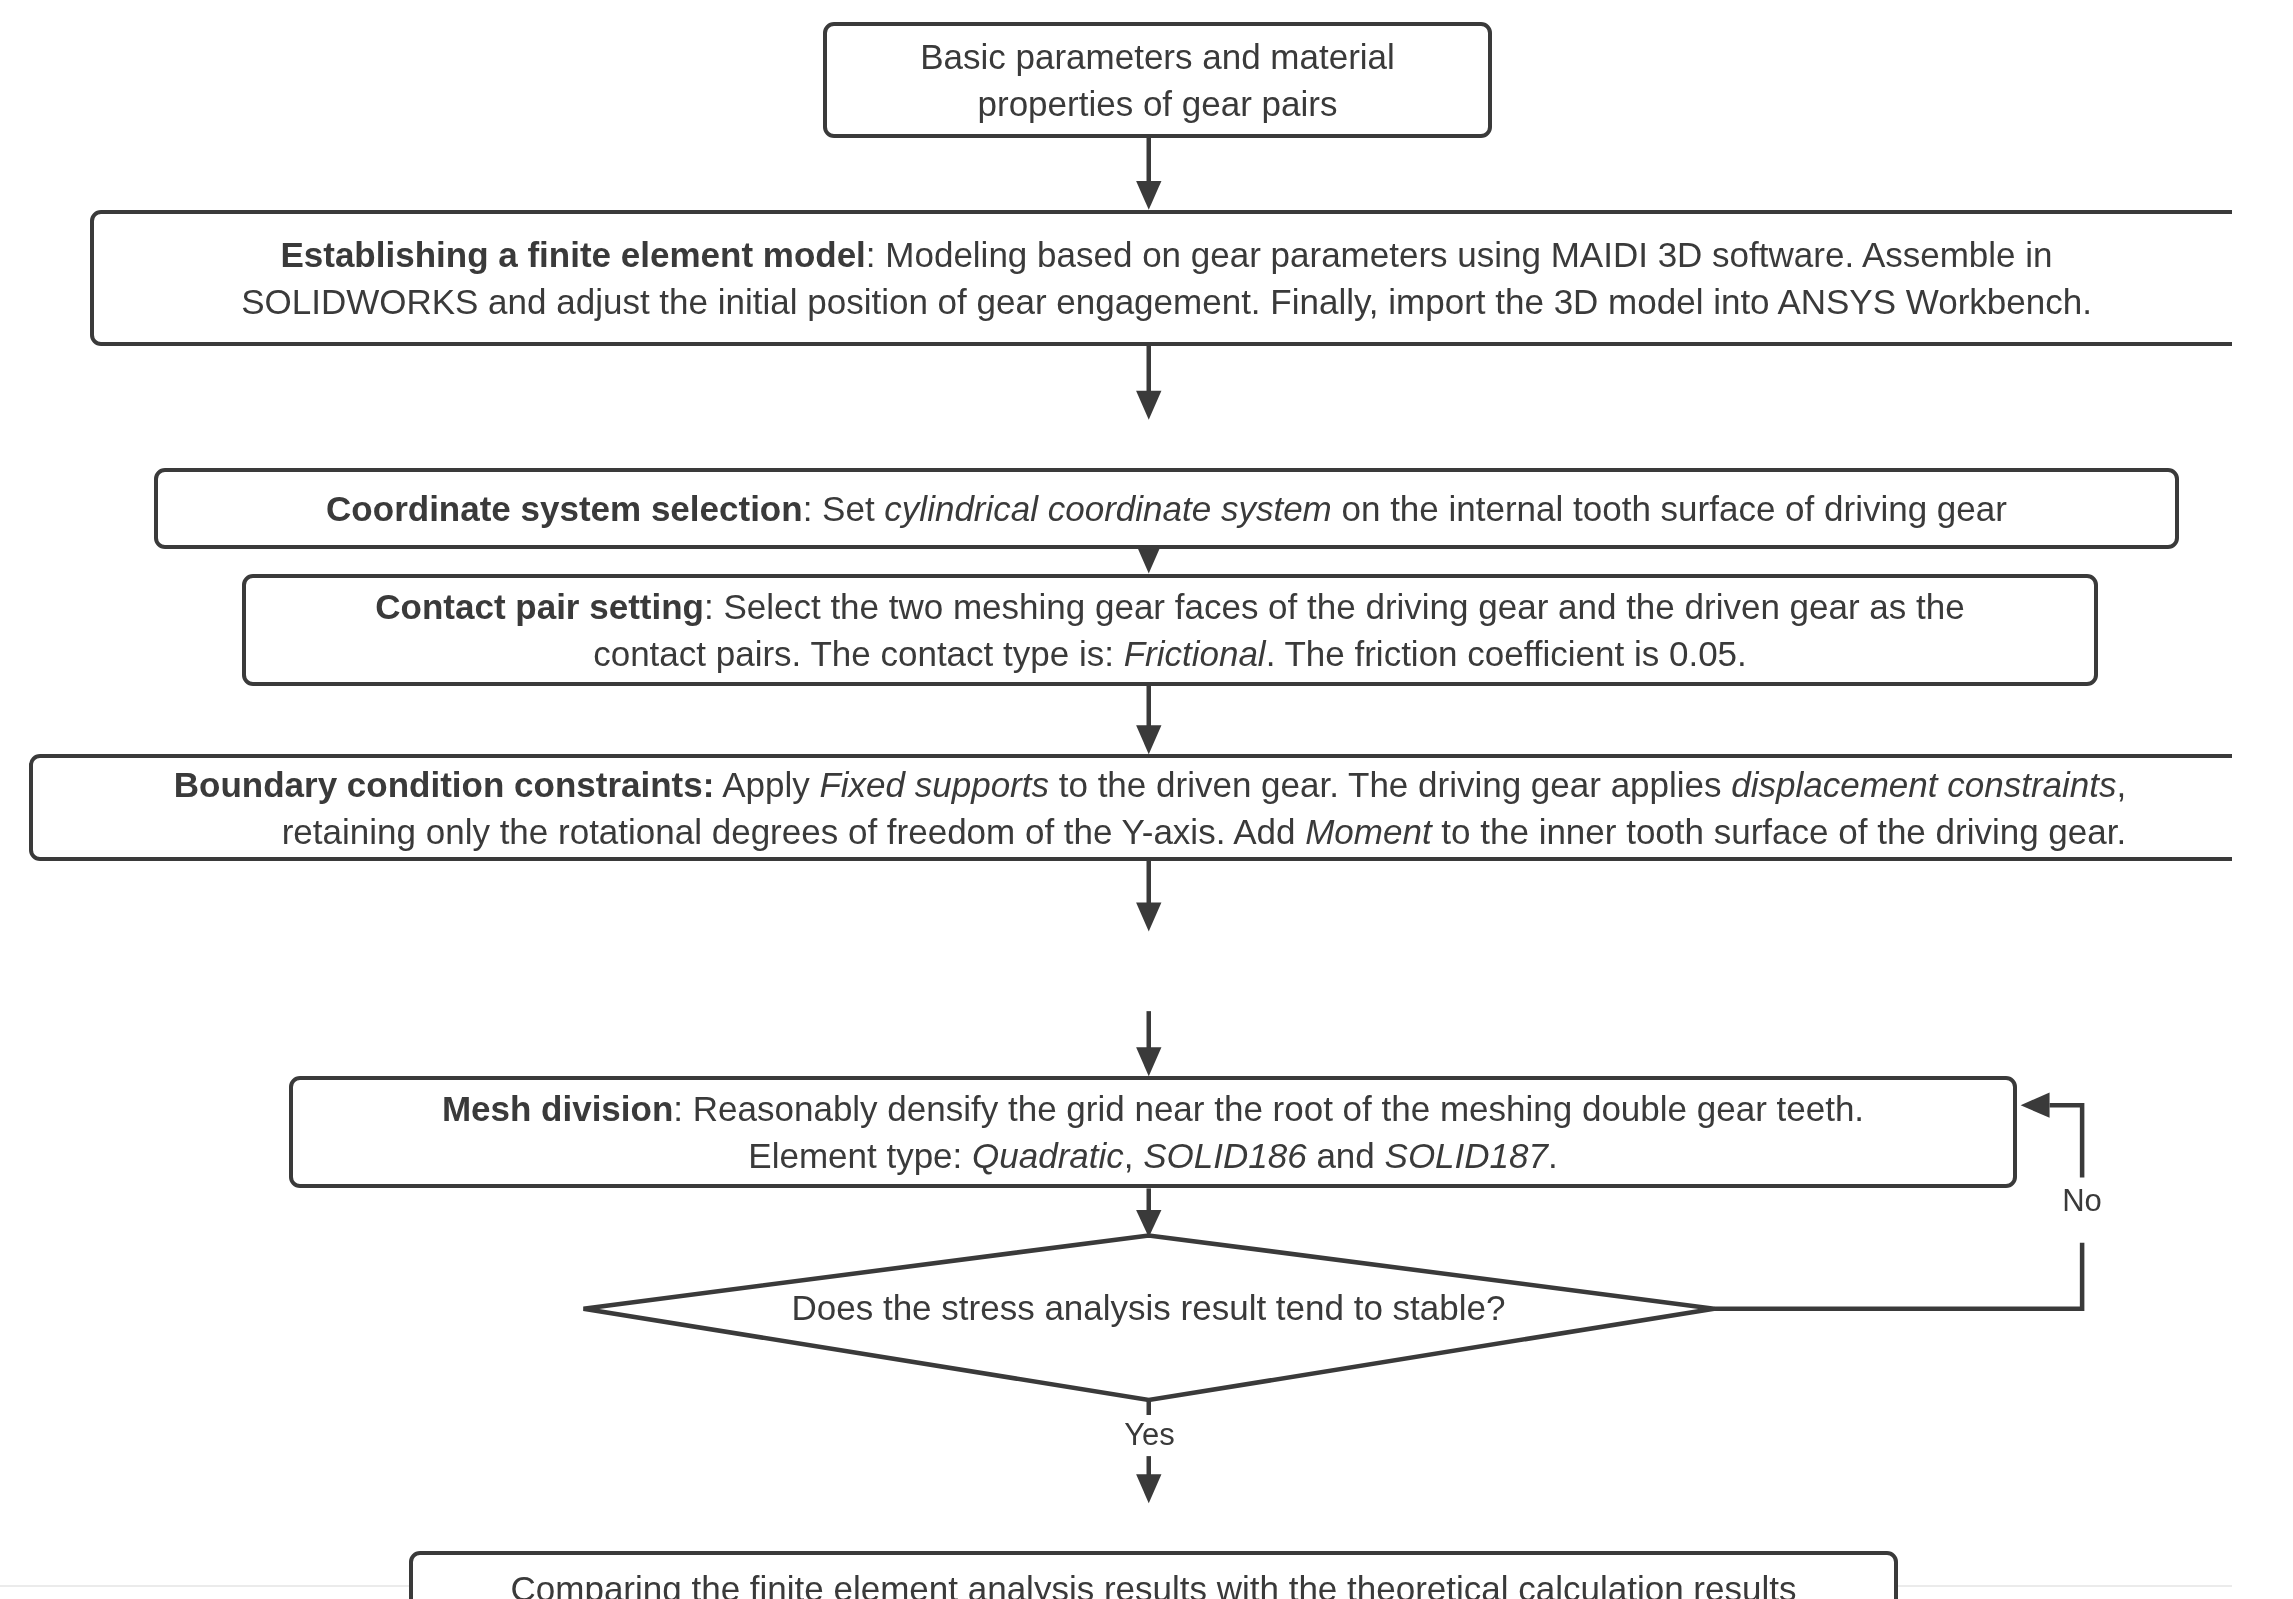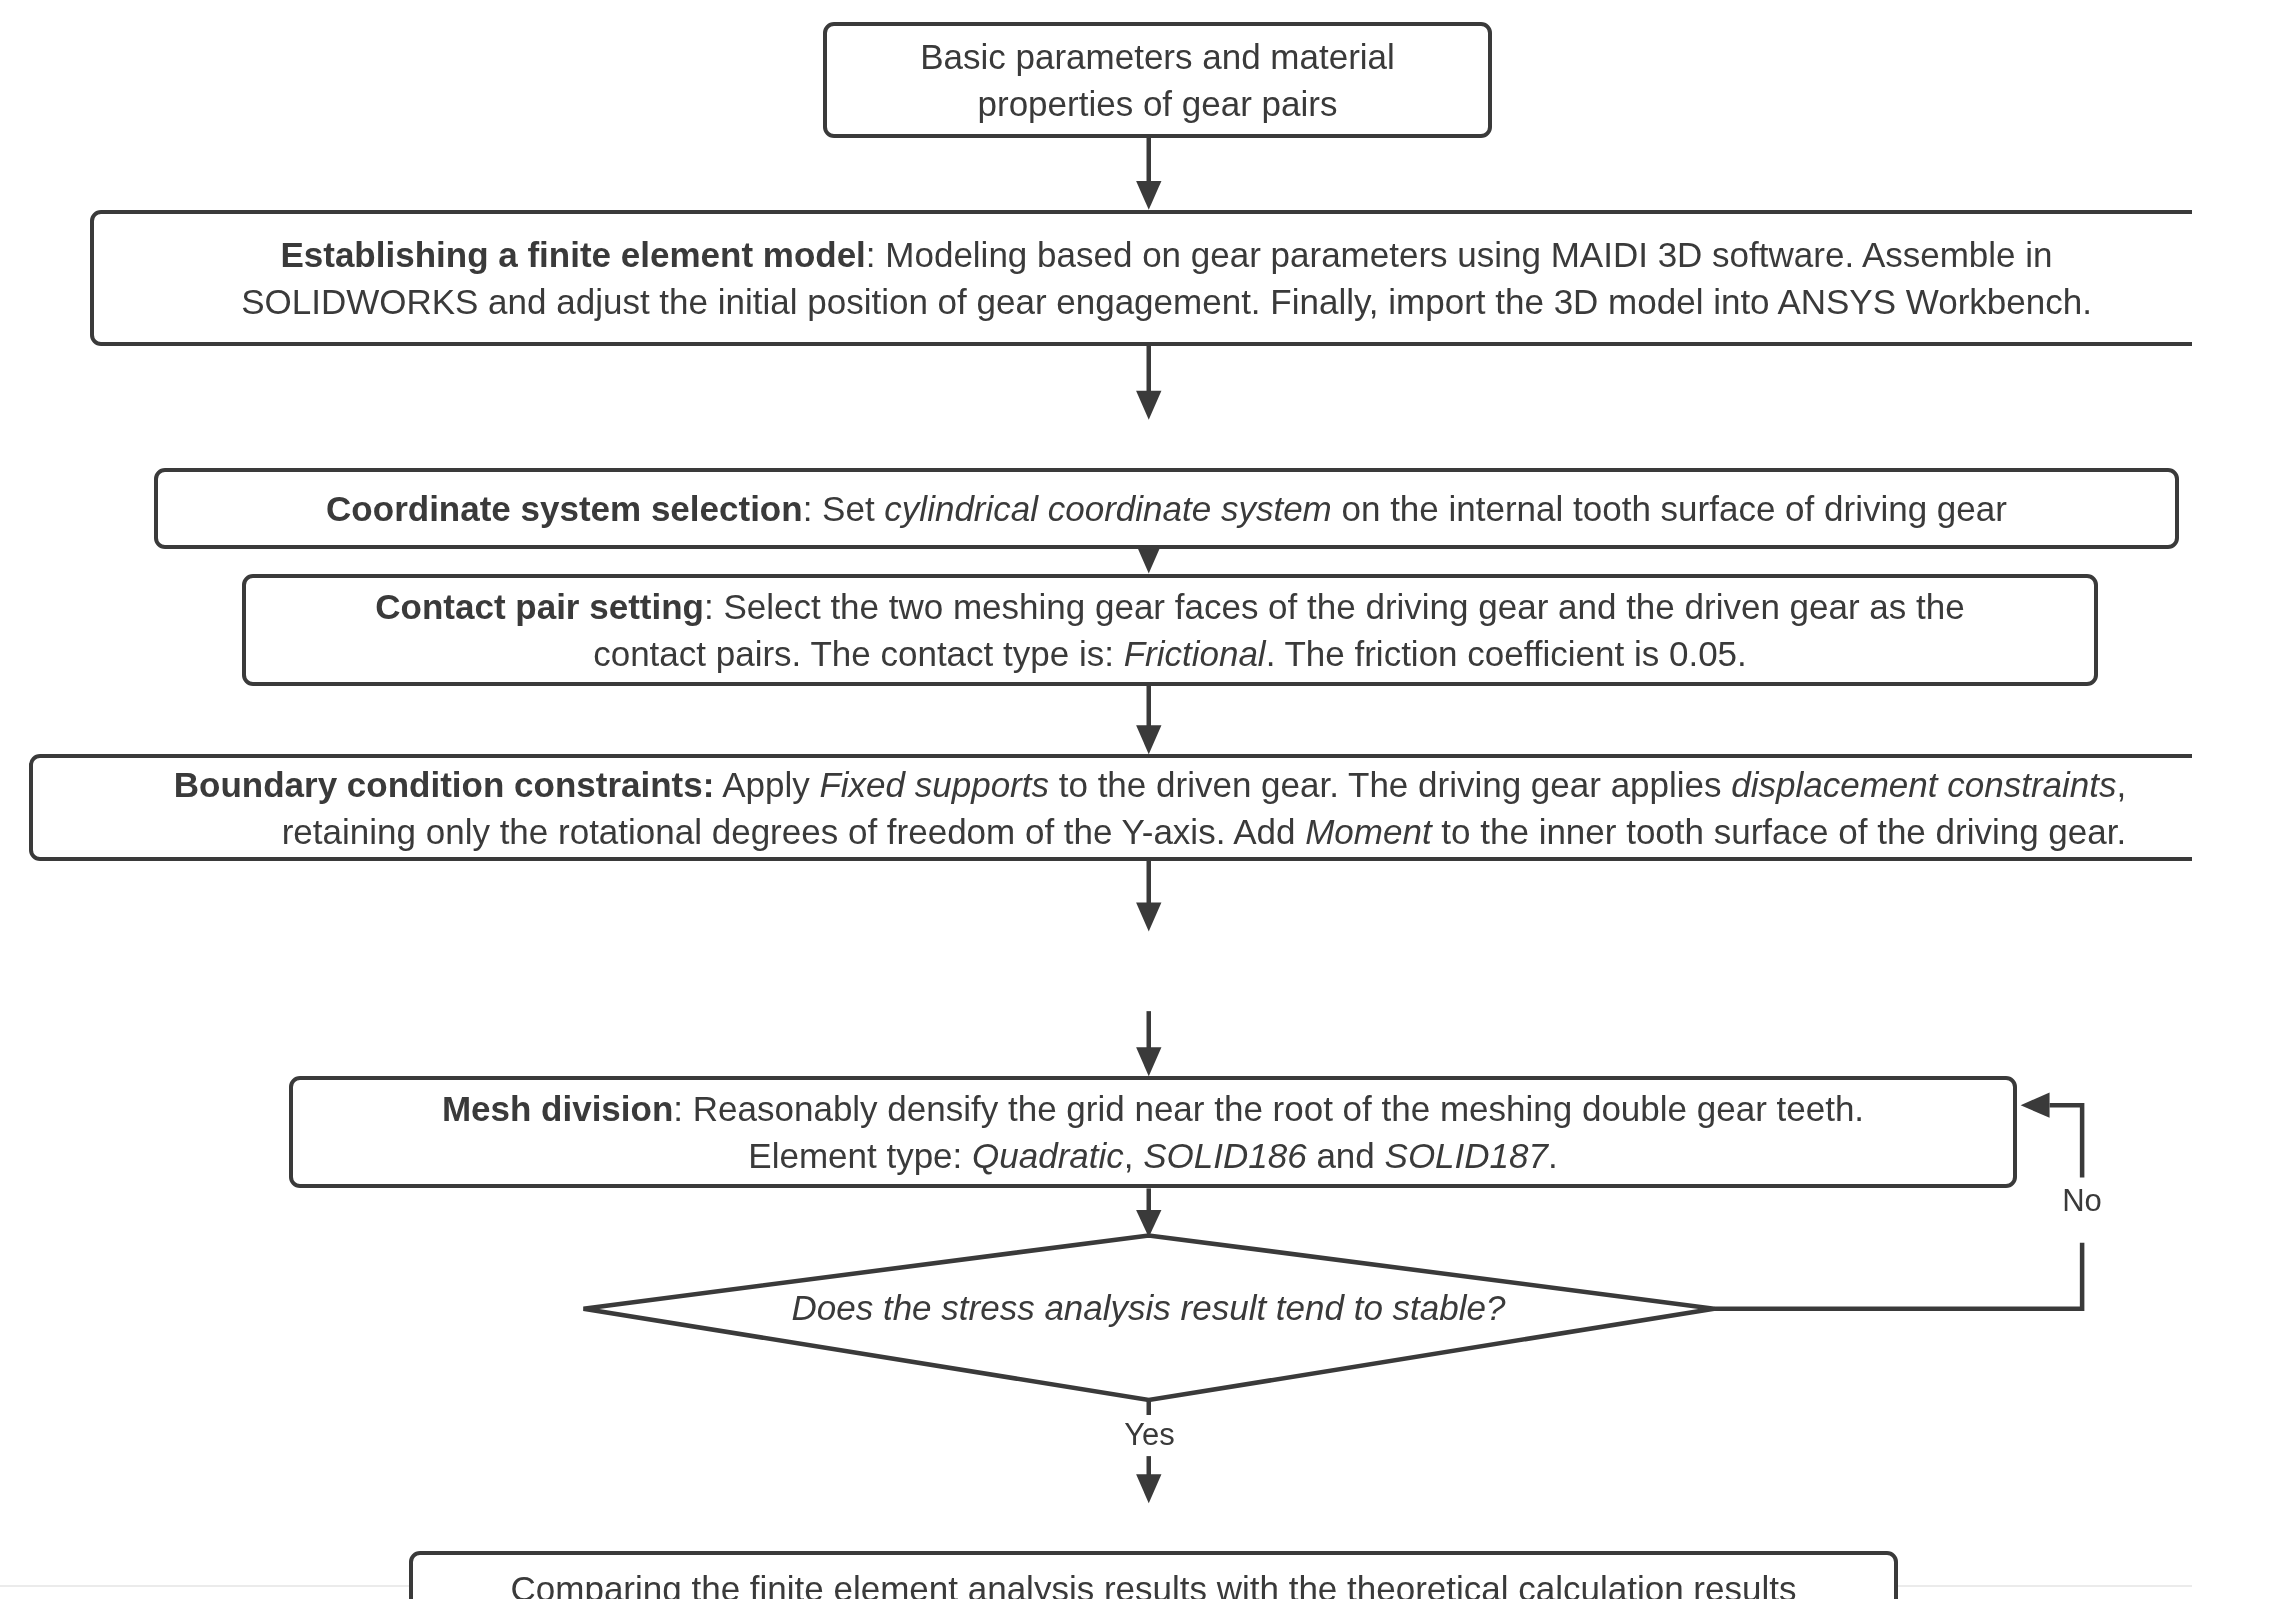--- a/index.html
+++ b/index.html
@@ -3,20 +3,21 @@
 <meta charset="utf-8">
 <style>
   html,body{margin:0;padding:0;background:#ffffff;}
   #canvas{
     position:relative;
     width:2192px;height:1599px;
     background:var(--bg,#ffffff);
     font-family:"Liberation Sans",sans-serif;
     color:var(--text,#3a3a3a);
     overflow:hidden;
+    padding-left:40px;
   }
   #connectors{position:absolute;left:0;top:0;z-index:1;}
   .node{
     position:absolute;z-index:2;box-sizing:border-box;
     background:#ffffff;
     border:4.5px solid var(--line,#3a3a3a);
     border-radius:11px;
     display:flex;align-items:center;justify-content:center;
     text-align:center;
     font-size:35px;line-height:47px;
@@ -27,21 +28,20 @@
   .i{font-style:italic;}
   .free-label{
     position:absolute;z-index:3;
     font-size:31px;line-height:40px;text-align:center;
     background:#ffffff;
   }
   .decision-text{
     position:absolute;z-index:2;
     font-size:35px;line-height:40px;text-align:center;
     white-space:nowrap;
-    font-style:italic;
   }
   .page-edge{position:absolute;left:0;width:2293px;height:1.8px;background:#ebebeb;z-index:0;}
 </style>
 </head>
 <body>
 
 <div id="canvas">
 
   <svg id="connectors" width="2293" height="1599" viewBox="0 0 2535 1768">
 

